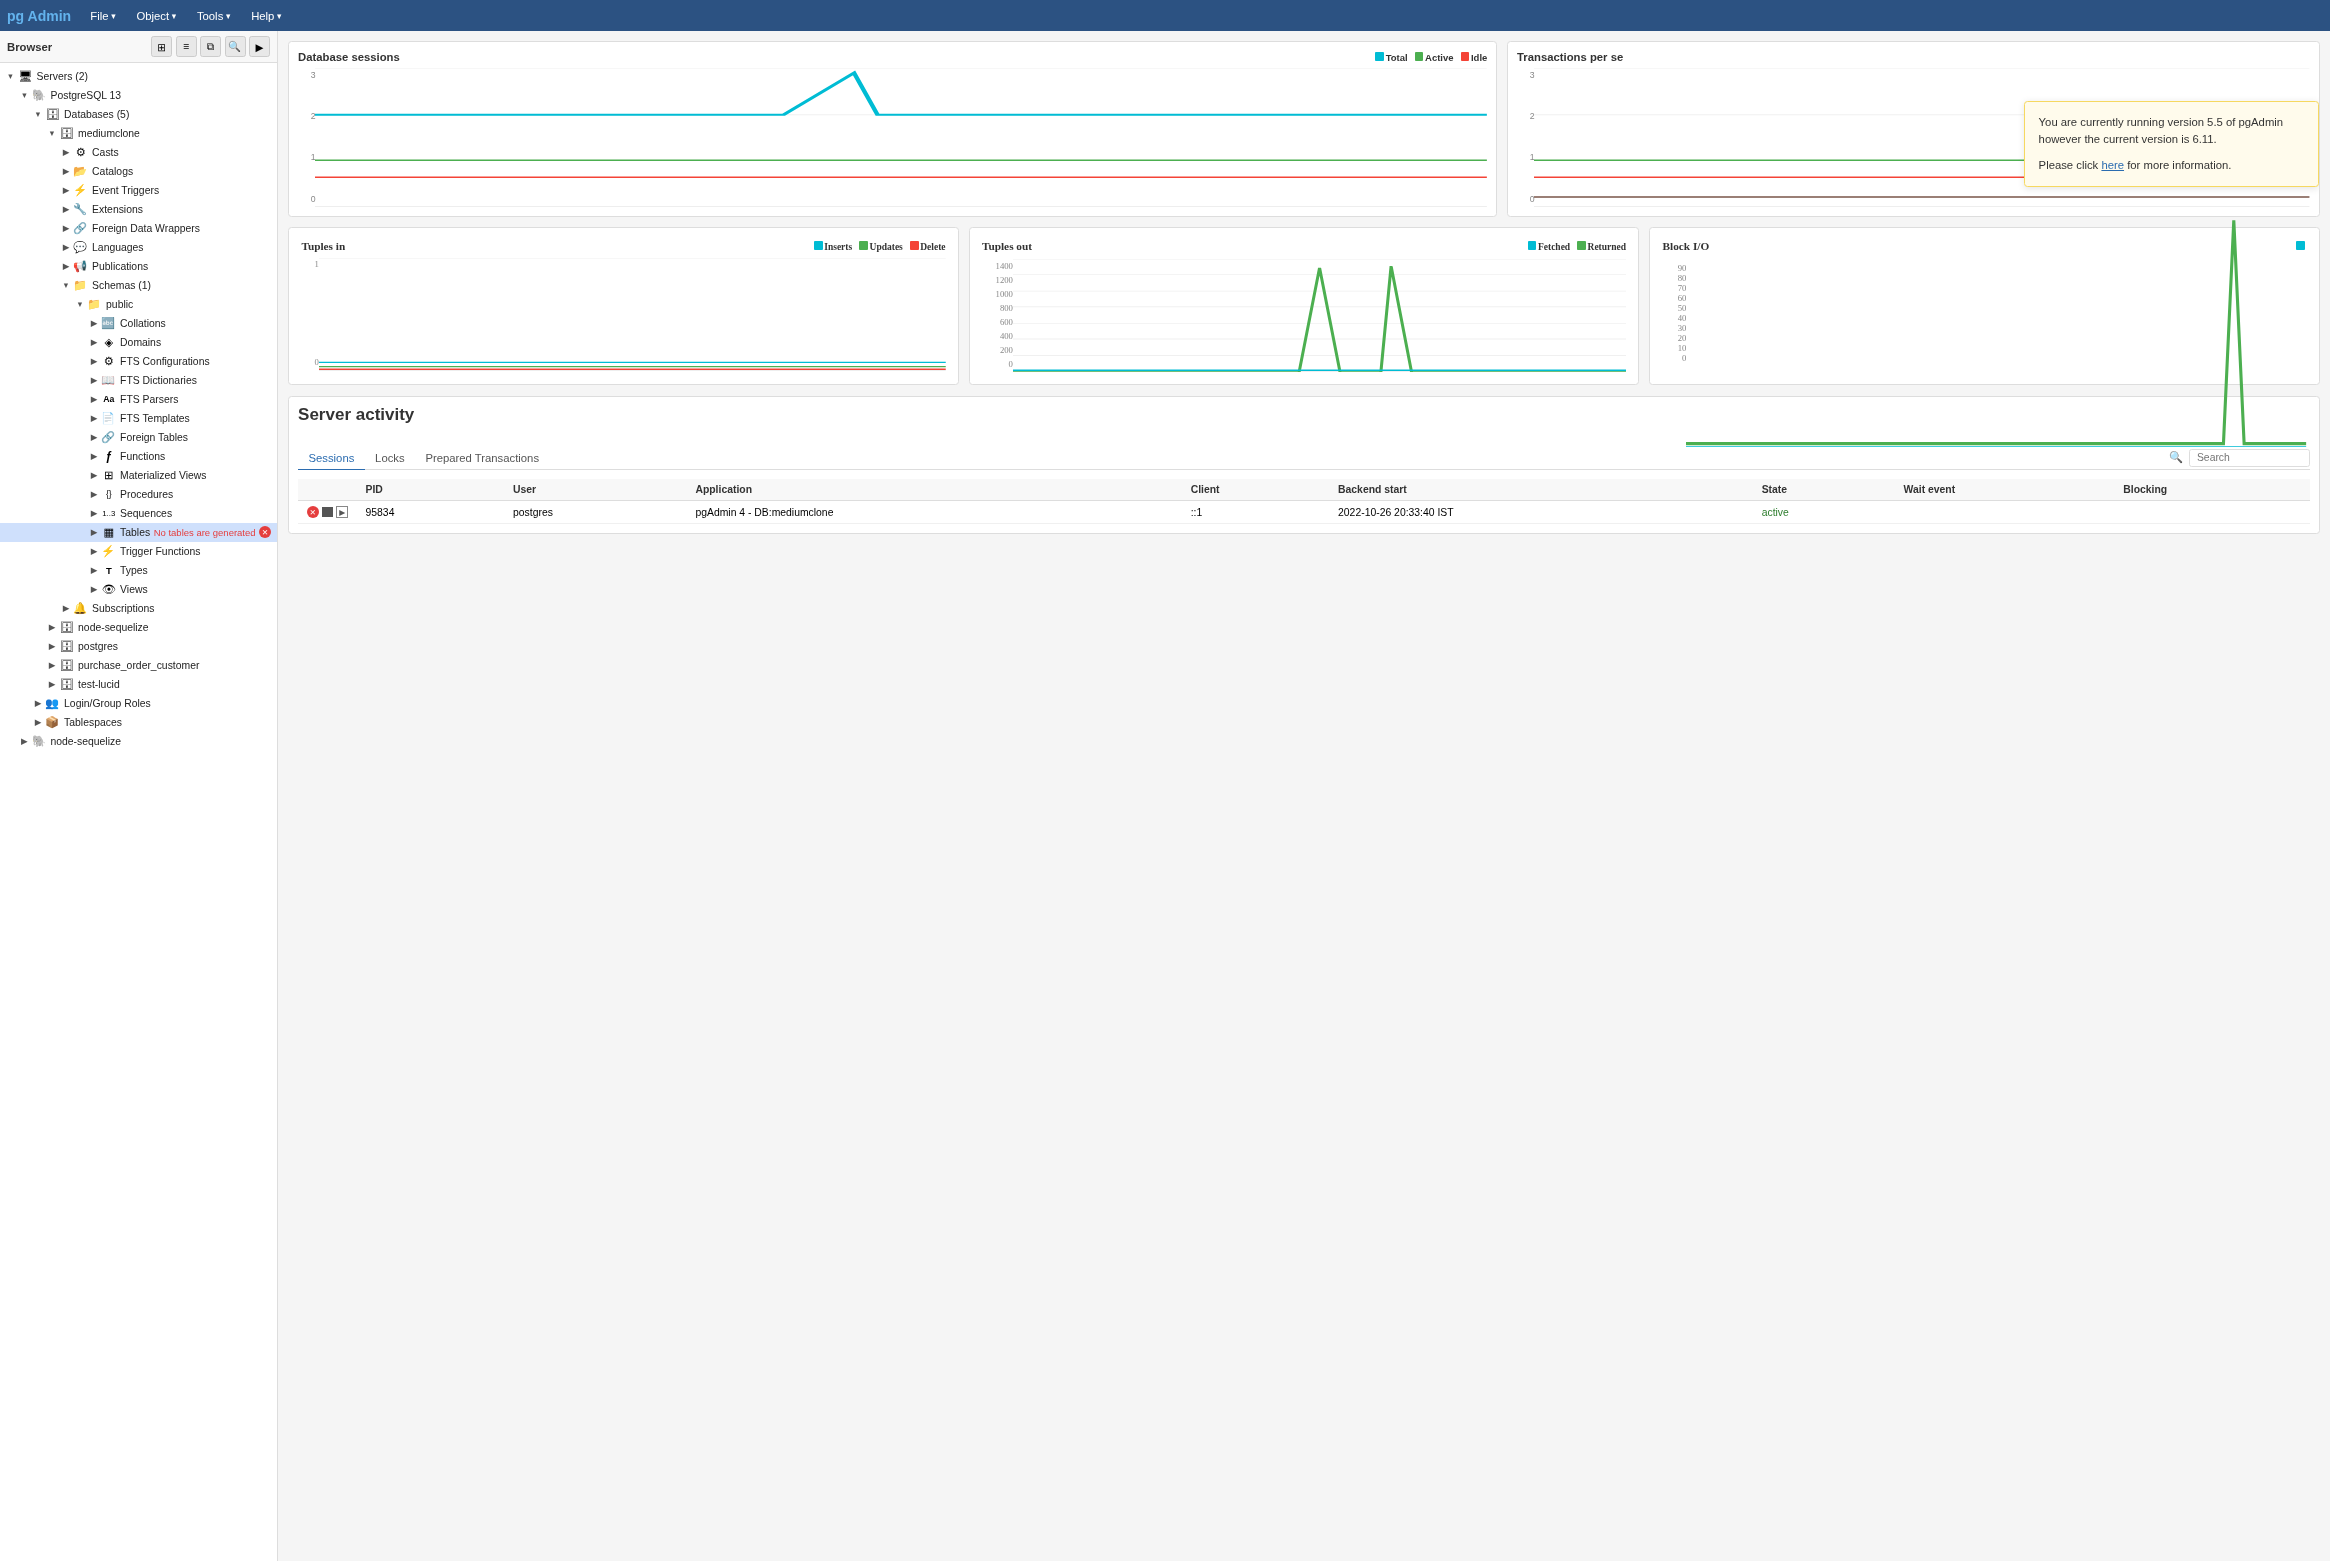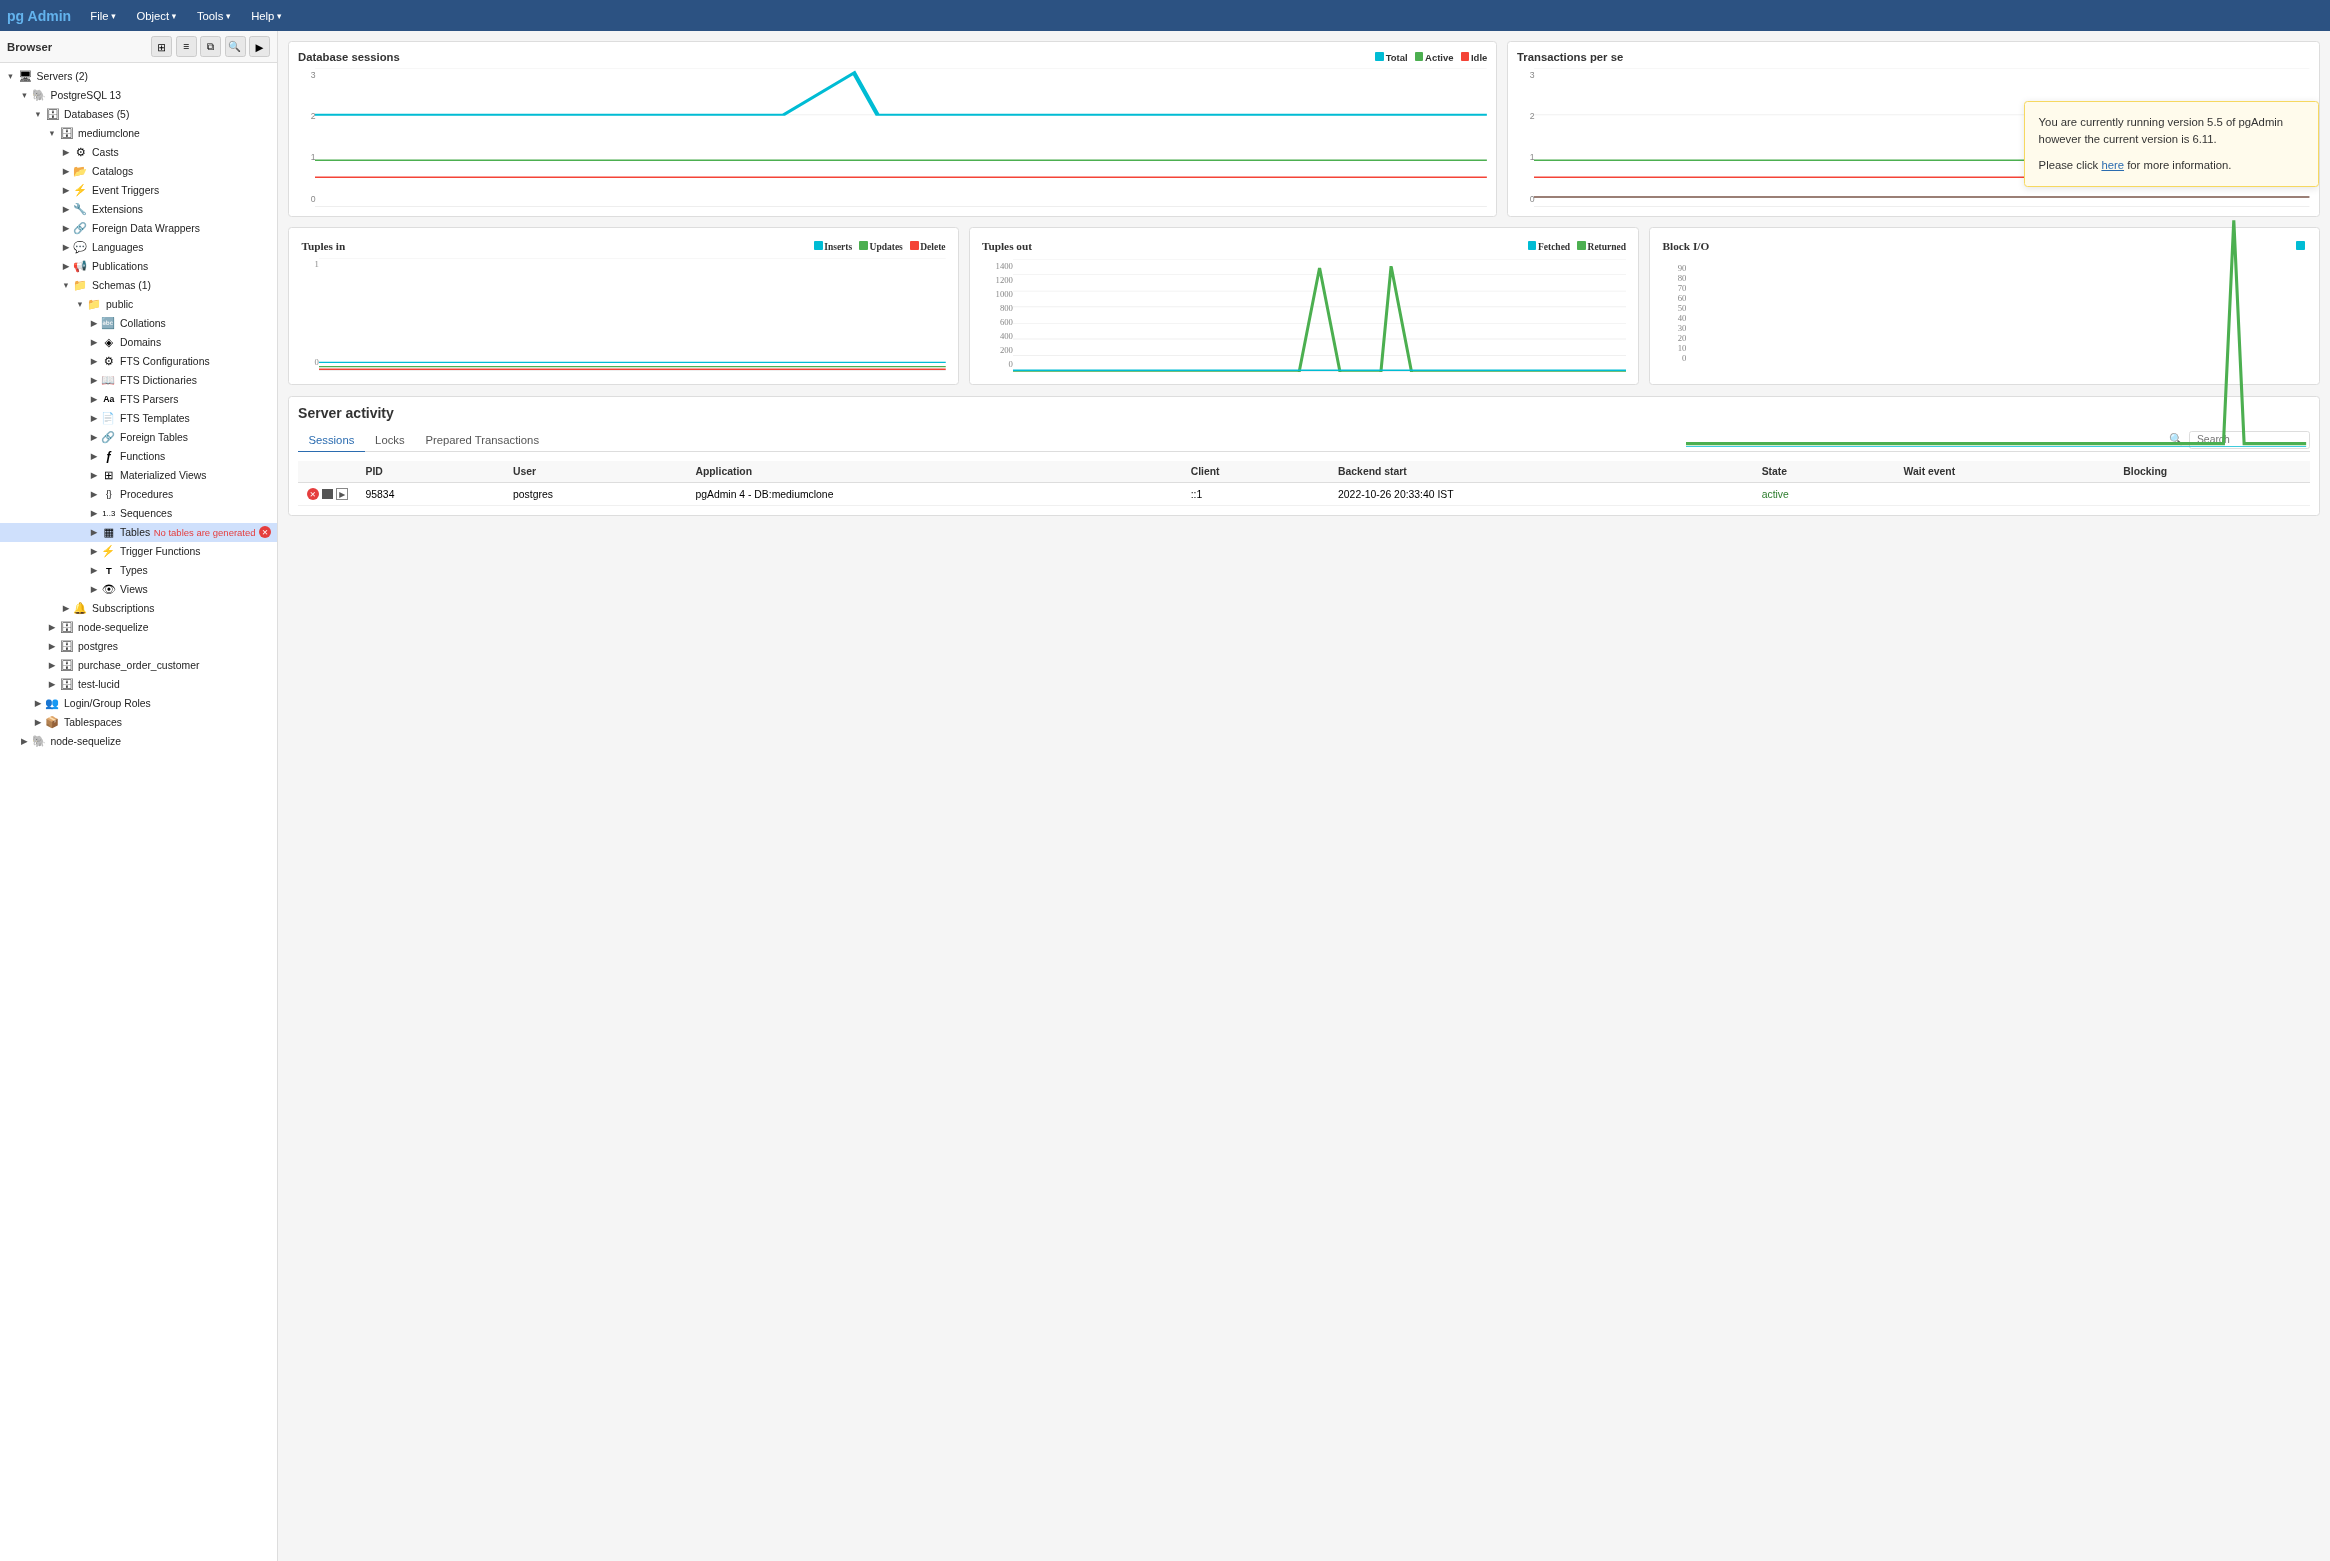--- a/index.html
+++ b/index.html
@@ -50,21 +50,21 @@
 
     
     .chart-svg { width: 100%; height: 100%; }
 
     
     .tuples-row { display: flex; gap: 10.4px; margin-bottom: 10.4px; }
     .tuple-card { background: white; border: 0.9px solid #ddd; border-radius: 3.5px; padding: 12px; flex: 1; font-family: Liberation Serif, serif; }
 
     
     .activity-card { background: white; border: 0.9px solid #ddd; border-radius: 3.5px; padding: 8.7px; }
-    .activity-title { font-size: 14px; font-weight: 600; color: #333; margin-bottom: 7px; }
+    .activity-title { font-size: 17px; font-weight: 600; color: #333; margin-bottom: 21px; }
     .activity-tabs { display: flex; gap: 0; border-bottom: 0.9px solid #ddd; margin-bottom: 8.7px; align-items: center; }
     .activity-tab { padding: 5.2px 10.4px; font-size: 11.3px; cursor: pointer; color: #555; border-bottom: 1.7px solid transparent; margin-bottom: -0.9px; }
     .activity-tab.active { color: #2b6cb0; border-bottom: 1.7px solid #2b6cb0; }
     .activity-search { margin-left: auto; display: flex; align-items: center; gap: 5.2px; }
     .search-icon { color: #888; }
     .search-input { border: 0.9px solid #ddd; border-radius: 2.6px; padding: 2.6px 7px; font-size: 10.4px; width: 121px; outline: none; }
     .activity-table { width: 100%; border-collapse: collapse; font-size: 10.4px; }
     .activity-table th { text-align: left; padding: 5.2px 8.7px; background: #f8f8f8; border-bottom: 0.9px solid #ddd; font-weight: 600; color: #333; }
     .activity-table td { padding: 5.2px 8.7px; border-bottom: 0.9px solid #f0f0f0; }
     .row-controls { display: flex; gap: 3.5px; align-items: center; }

